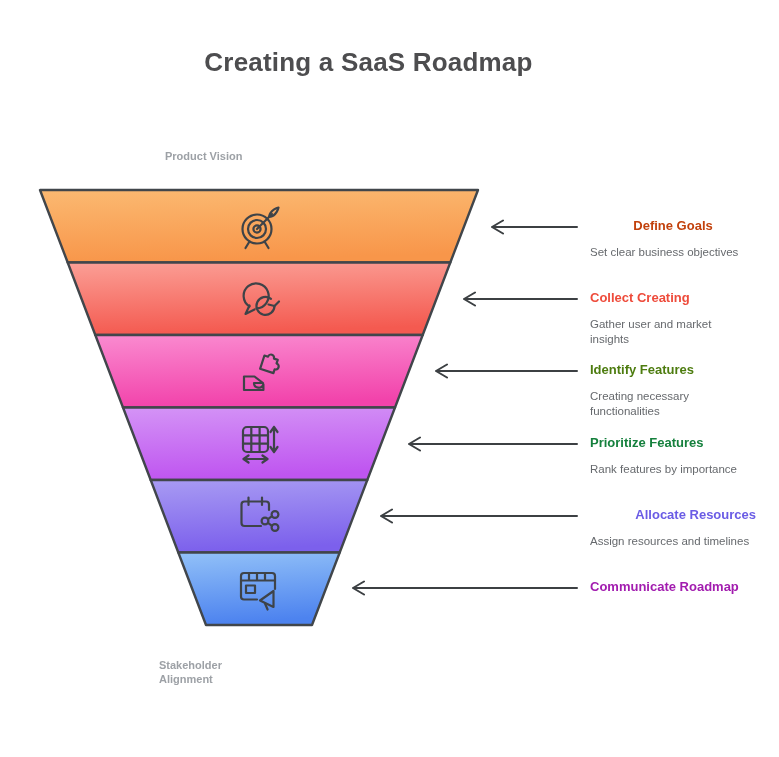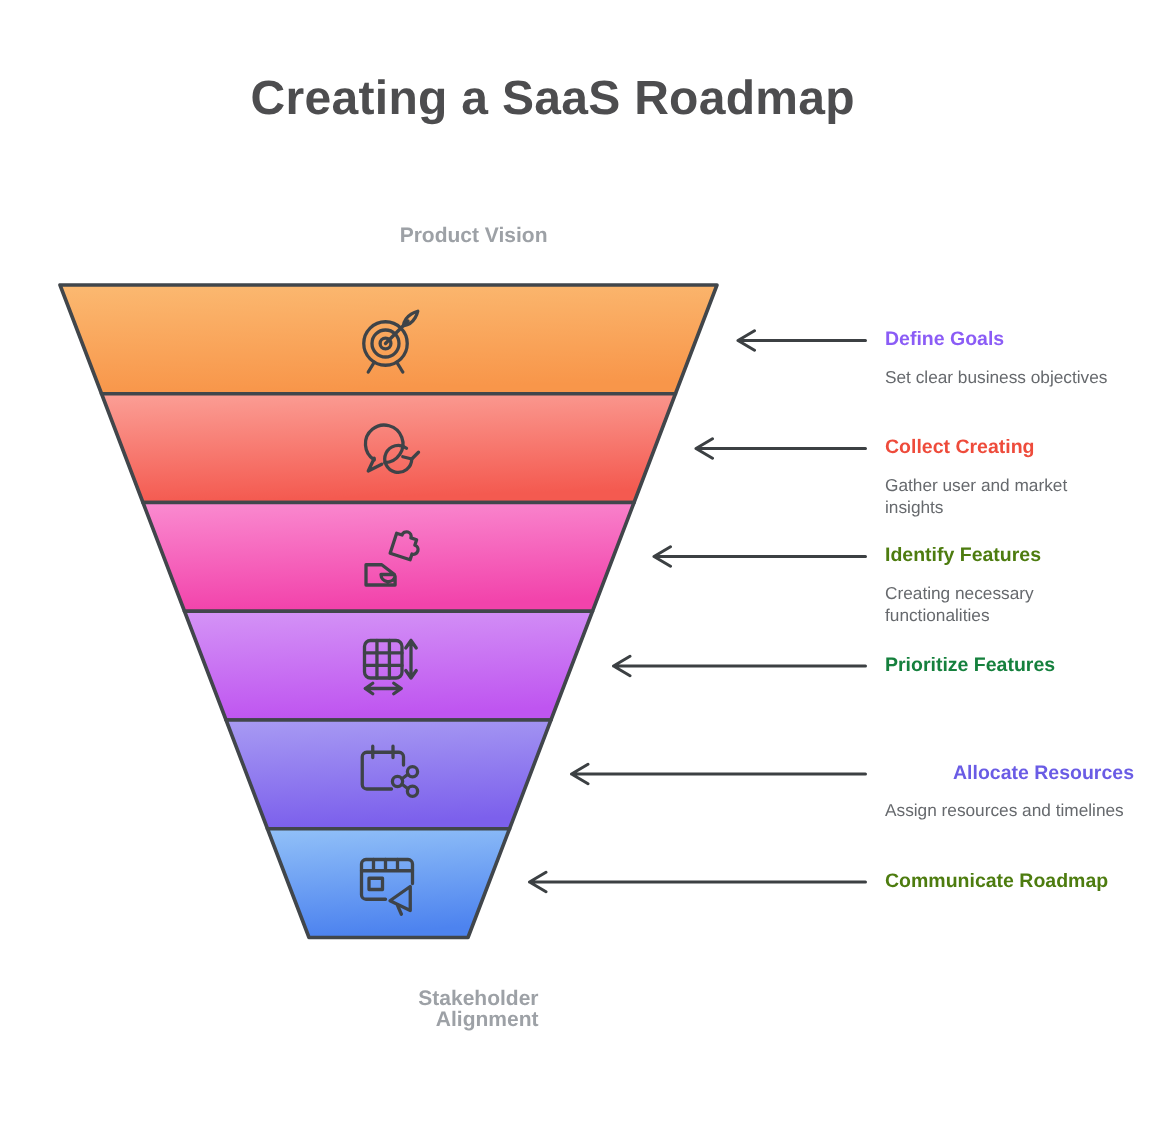--- a/index.html
+++ b/index.html
@@ -2,25 +2,25 @@
 <html><head>
 <meta charset="utf-8">
 <style>
   html,body{margin:0;padding:0;}
   body{
     width:779px;height:757px;position:relative;background:#ffffff;
     font-family:"Liberation Sans", sans-serif;overflow:hidden;
   }
   .page-title{
     position:absolute;top:47px;left:0;width:737px;text-align:center;
-    font-size:32px;font-weight:bold;color:#4d4d4f;letter-spacing:.2px;margin:0;
+    font-size:26px;font-weight:bold;color:#4d4d4f;letter-spacing:.2px;margin:0;
   }
   .funnel-endpoint-label{
-    position:absolute;width:200px;text-align:right;
-    font-size:14px;font-weight:bold;color:#9da1a6;line-height:14px;white-space:pre-line;
+    position:absolute;width:200px;text-align:left;
+    font-size:11px;font-weight:bold;color:#9da1a6;line-height:14px;white-space:pre-line;
   }
   #funnel-top-label{left:165px;top:149px;}
   #funnel-bottom-label{left:159px;top:658px;}
   #diagram-svg{position:absolute;left:0;top:0;}
   .stage-shape{stroke:#41464b;stroke-width:2.4;stroke-linejoin:round;}
   .stage-icon{stroke:#3e4348;stroke-width:2.2;fill:none;stroke-linecap:round;stroke-linejoin:round;}
   .arrow{stroke:#3c4043;stroke-width:2;fill:none;stroke-linecap:round;}
   .stage-label{position:absolute;left:590px;width:166px;}
   .stage-label h3{margin:0;font-size:13px;line-height:16px;font-weight:bold;}
   .stage-label p{margin:11px 0 0 0;font-size:11.5px;line-height:15px;color:#66696d;white-space:pre-line;}
@@ -127,38 +127,39 @@
   </g>
   <g class="arrow">
     <path d="M577,516 H381 M381,516 l11,-6.5 M381,516 l11,6.5"></path>
   </g>
   <g class="arrow">
     <path d="M577,588 H353 M353,588 l11,-6.5 M353,588 l11,6.5"></path>
   </g>
 </svg>
 
 <div class="stage-label" style="top:218px">
-  <h3 style="color: #8b5cf6;">Define Goals</h3>
+  <h3 style="color: #c2410c; text-align: center;">Define Goals</h3>
   <p>Set clear business objectives</p>
 </div>
 <div class="stage-label" style="top:290px">
   <h3 style="color: rgb(238, 75, 59);">Collect Creating</h3>
   <p>Gather user and market
 insights</p>
 </div>
 <div class="stage-label" style="top:362px">
   <h3 style="color: #4d7c0f;">Identify Features</h3>
   <p>Creating necessary
 functionalities</p>
 </div>
 <div class="stage-label" style="top:435px">
   <h3 style="color: #15803d;">Prioritize Features</h3>
+  <p>Rank features by importance</p>
 </div>
 <div class="stage-label" style="top:507px">
   <h3 style="color: rgb(106, 92, 229); text-align: right;">Allocate Resources</h3>
   <p>Assign resources and timelines</p>
 </div>
 <div class="stage-label" style="top:579px">
-  <h3 style="color: #4d7c0f;">Communicate Roadmap</h3>
+  <h3 style="color: #a21caf;">Communicate Roadmap</h3>
 </div>
 
 <div id="funnel-bottom-label" class="funnel-endpoint-label">Stakeholder
 Alignment</div>
 
 </body></html>

